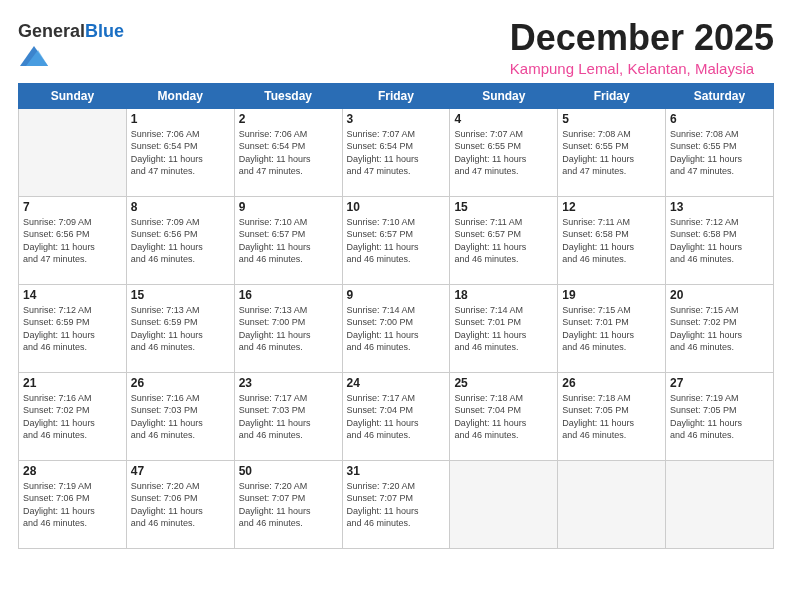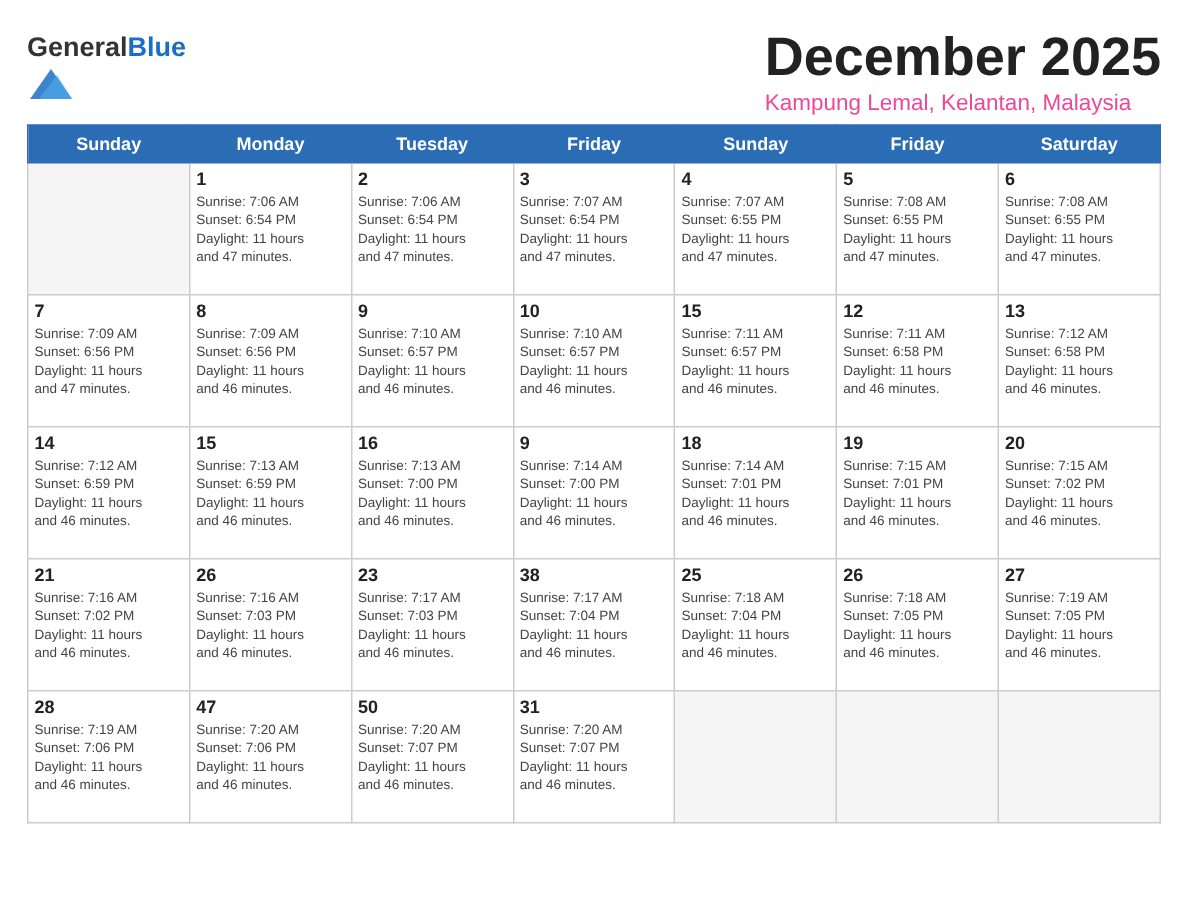--- a/index.html
+++ b/index.html
@@ -224,21 +224,21 @@
           </td>
           <td>
             <span class="day-num">26</span>
             <div class="day-info"><span>Sunrise: 7:16 AM</span><br><span>Sunset: 7:03 PM</span><br><span>Daylight: 11 hours</span><br><span>and 46 minutes.</span></div>
           </td>
           <td>
             <span class="day-num">23</span>
             <div class="day-info"><span>Sunrise: 7:17 AM</span><br><span>Sunset: 7:03 PM</span><br><span>Daylight: 11 hours</span><br><span>and 46 minutes.</span></div>
           </td>
           <td>
-            <span class="day-num">38</span>
+            <span class="day-num">24</span>
             <div class="day-info"><span>Sunrise: 7:17 AM</span><br><span>Sunset: 7:04 PM</span><br><span>Daylight: 11 hours</span><br><span>and 46 minutes.</span></div>
           </td>
           <td>
             <span class="day-num">25</span>
             <div class="day-info"><span>Sunrise: 7:18 AM</span><br><span>Sunset: 7:04 PM</span><br><span>Daylight: 11 hours</span><br><span>and 46 minutes.</span></div>
           </td>
           <td>
             <span class="day-num">26</span>
             <div class="day-info"><span>Sunrise: 7:18 AM</span><br><span>Sunset: 7:05 PM</span><br><span>Daylight: 11 hours</span><br><span>and 46 minutes.</span></div>
           </td>

